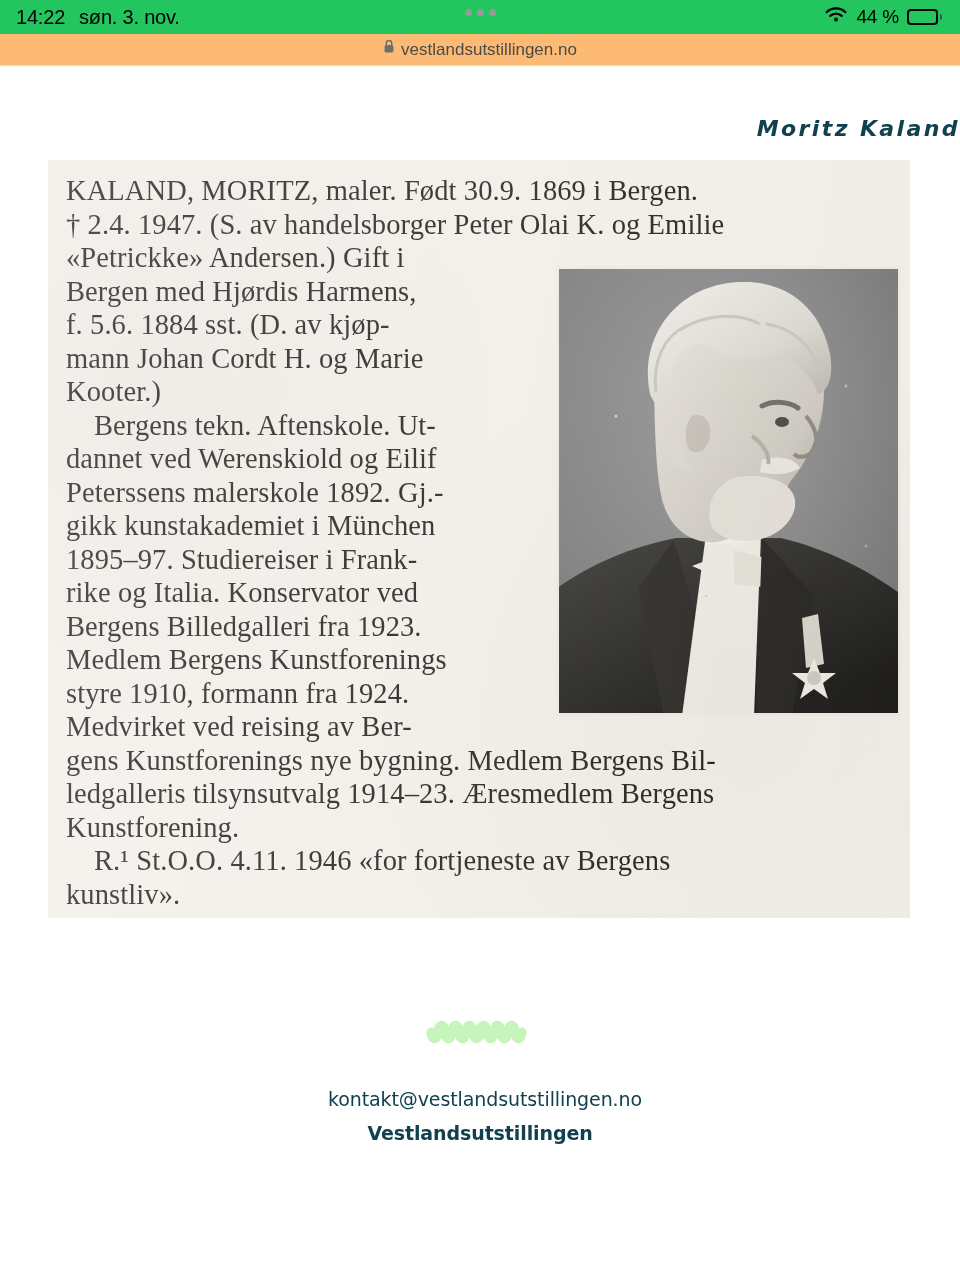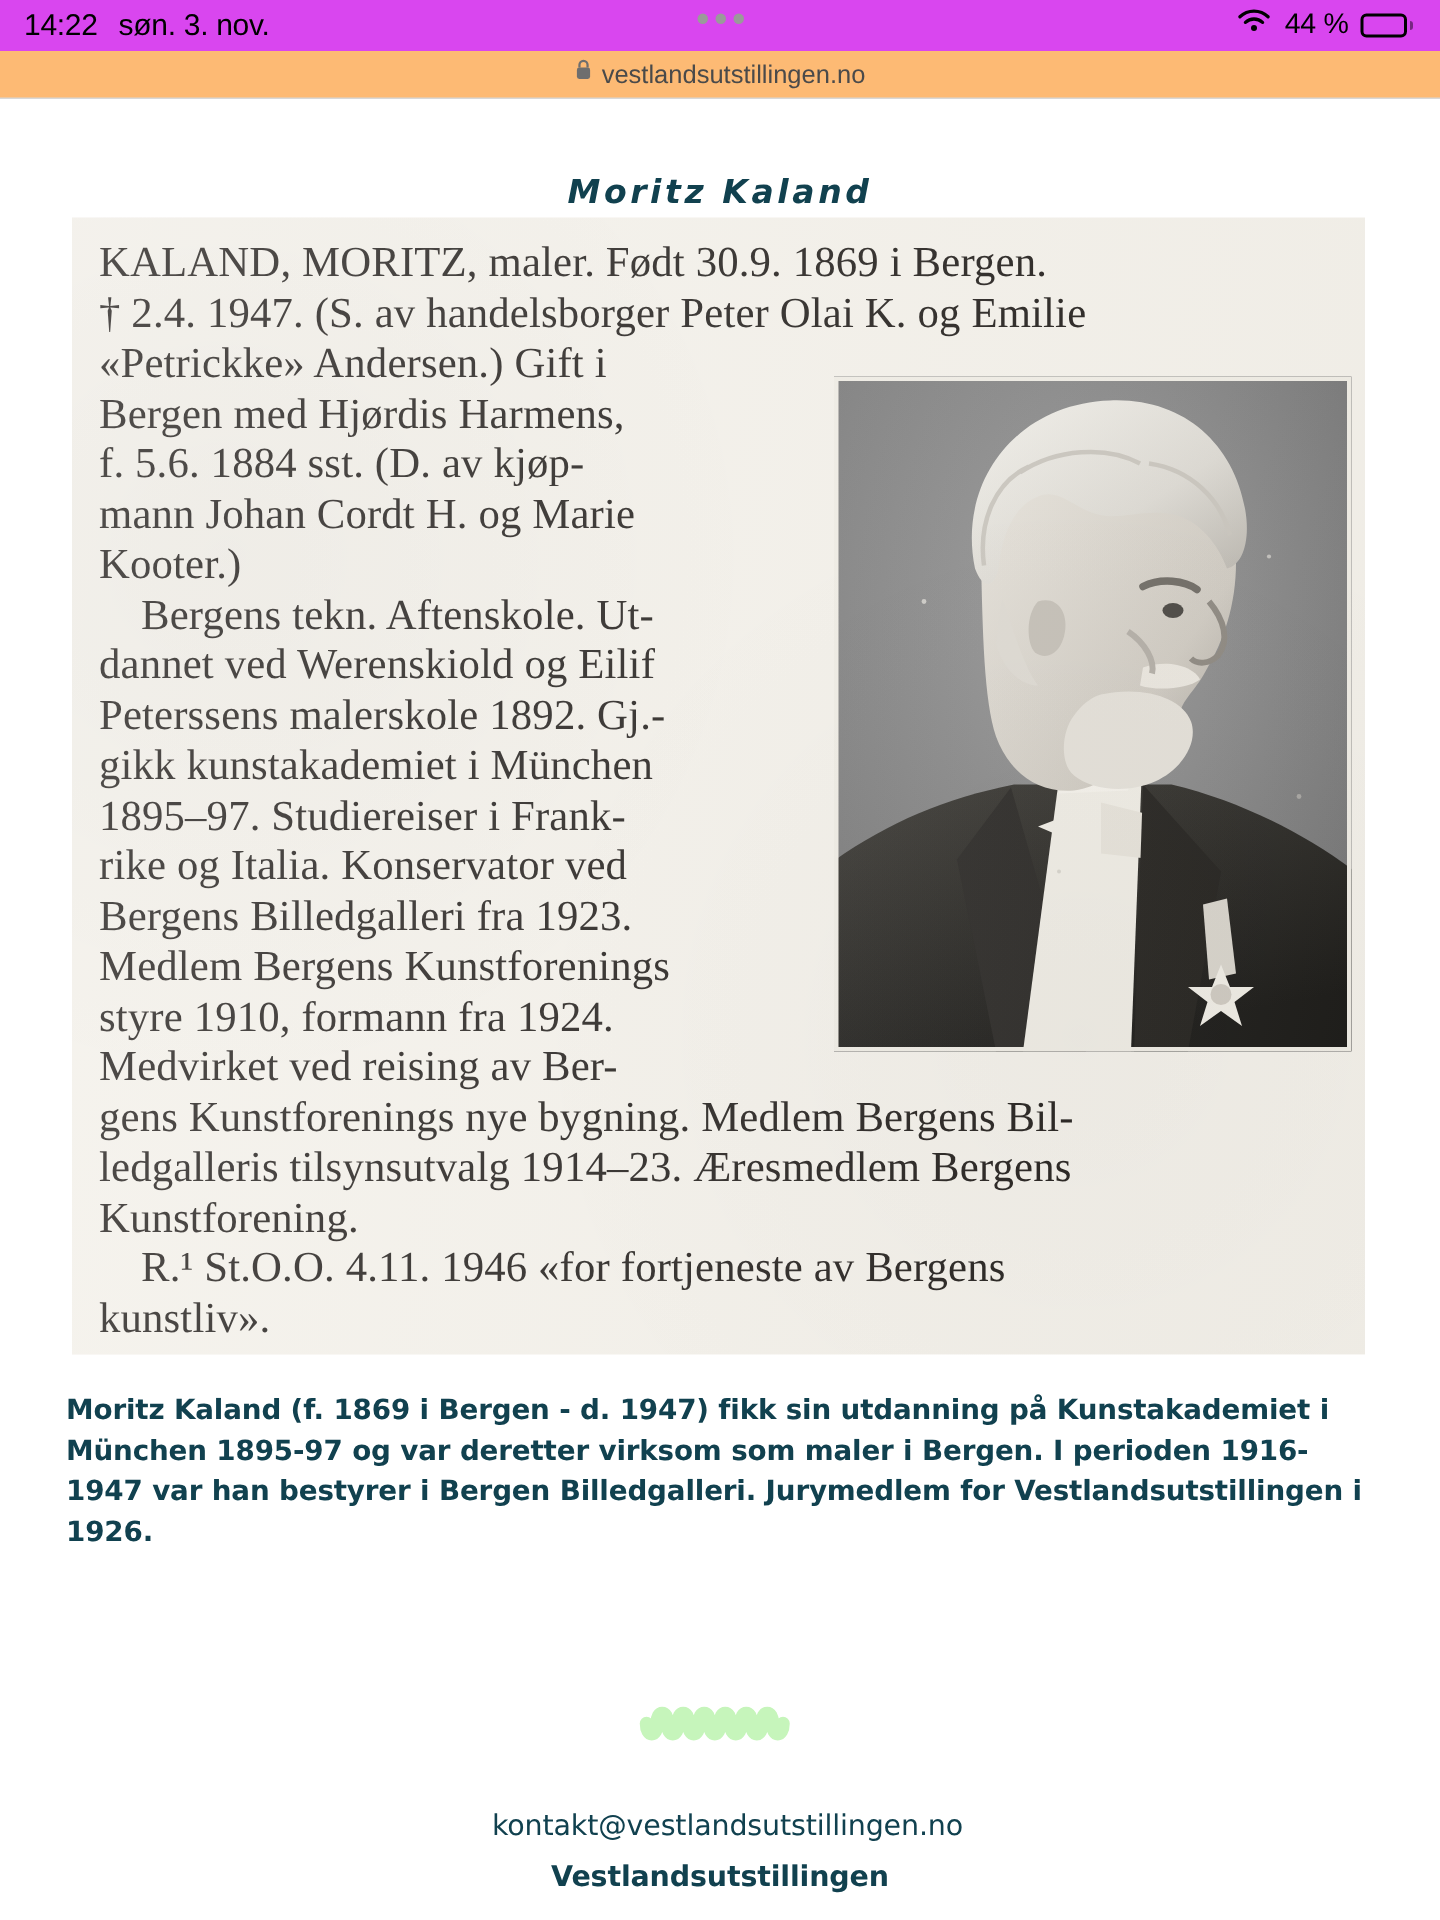--- a/index.html
+++ b/index.html
@@ -8,21 +8,21 @@
     width: 960px;
     height: 1280px;
     background: #ffffff;
     font-family: "Liberation Sans", sans-serif;
     overflow: hidden;
   }
 
   
   .status-bar {
     height: 34px;
-    background: #d946ef;
+    background: #22c55e;
     display: flex;
     align-items: center;
     justify-content: space-between;
     padding: 0 18px 0 16px;
     position: relative;
   }
   .status-left {
     display: flex;
     align-items: baseline;
     gap: 14px;
@@ -94,23 +94,23 @@
   }
   .lock-icon { display: block; margin-top: -1px; }
 
   
   .page {
     padding: 0;
     background: #ffffff;
   }
 
   .page-title {
-    text-align: center;
+    text-align: right;
     margin-top: 50px;
-    margin-bottom: 4px;
+    margin-bottom: 19px;
     font-family: "DejaVu Sans", sans-serif;
     font-style: italic;
     font-weight: 600;
     font-size: 22px;
     letter-spacing: 2.4px;
     color: #11414f;
   }
 
   
   .scan-figure {
@@ -355,21 +355,20 @@
         <circle cx="290" cy="120" r="1.4" fill="#e8e5de" opacity="0.6"></circle>
         <circle cx="310" cy="280" r="1.6" fill="#cfcbc3" opacity="0.5"></circle>
         <circle cx="150" cy="330" r="1.3" fill="#bdb9b1" opacity="0.5"></circle>
         <rect width="345" height="450" fill="none" stroke="#efece4" stroke-width="6"></rect>
       </svg>
     </div>
 
     <div class="scan-grain"></div>
   </figure>
 
-  <p class="caption">Moritz Kaland (f. 1869 i Bergen - d. 1947) fikk sin utdanning på Kunstakademiet i München 1895-97 og var deretter virksom som maler i Bergen. I perioden 1916-1947 var han bestyrer i Bergen Billedgalleri. Jurymedlem for Vestlandsutstillingen i 1926.</p>
 
   <div class="squiggle-wrap">
     <span>
       <svg width="110" height="34" viewBox="0 0 110 34" aria-hidden="true">
         <path d="M6 18 C6 27 13 27 13 18 C13 9 20 9 20 18 C20 27 27 27 27 18
                  C27 9 34 9 34 18 C34 27 41 27 41 18 C41 9 48 9 48 18
                  C48 27 55 27 55 18 C55 9 62 9 62 18 C62 27 69 27 69 18
                  C69 9 76 9 76 18 C76 27 83 27 83 18 C83 9 90 9 90 18
                  C90 27 97 27 97 18" stroke="#c6f5bb" stroke-width="9" fill="none" stroke-linecap="round" stroke-linejoin="round"></path>
       </svg>

